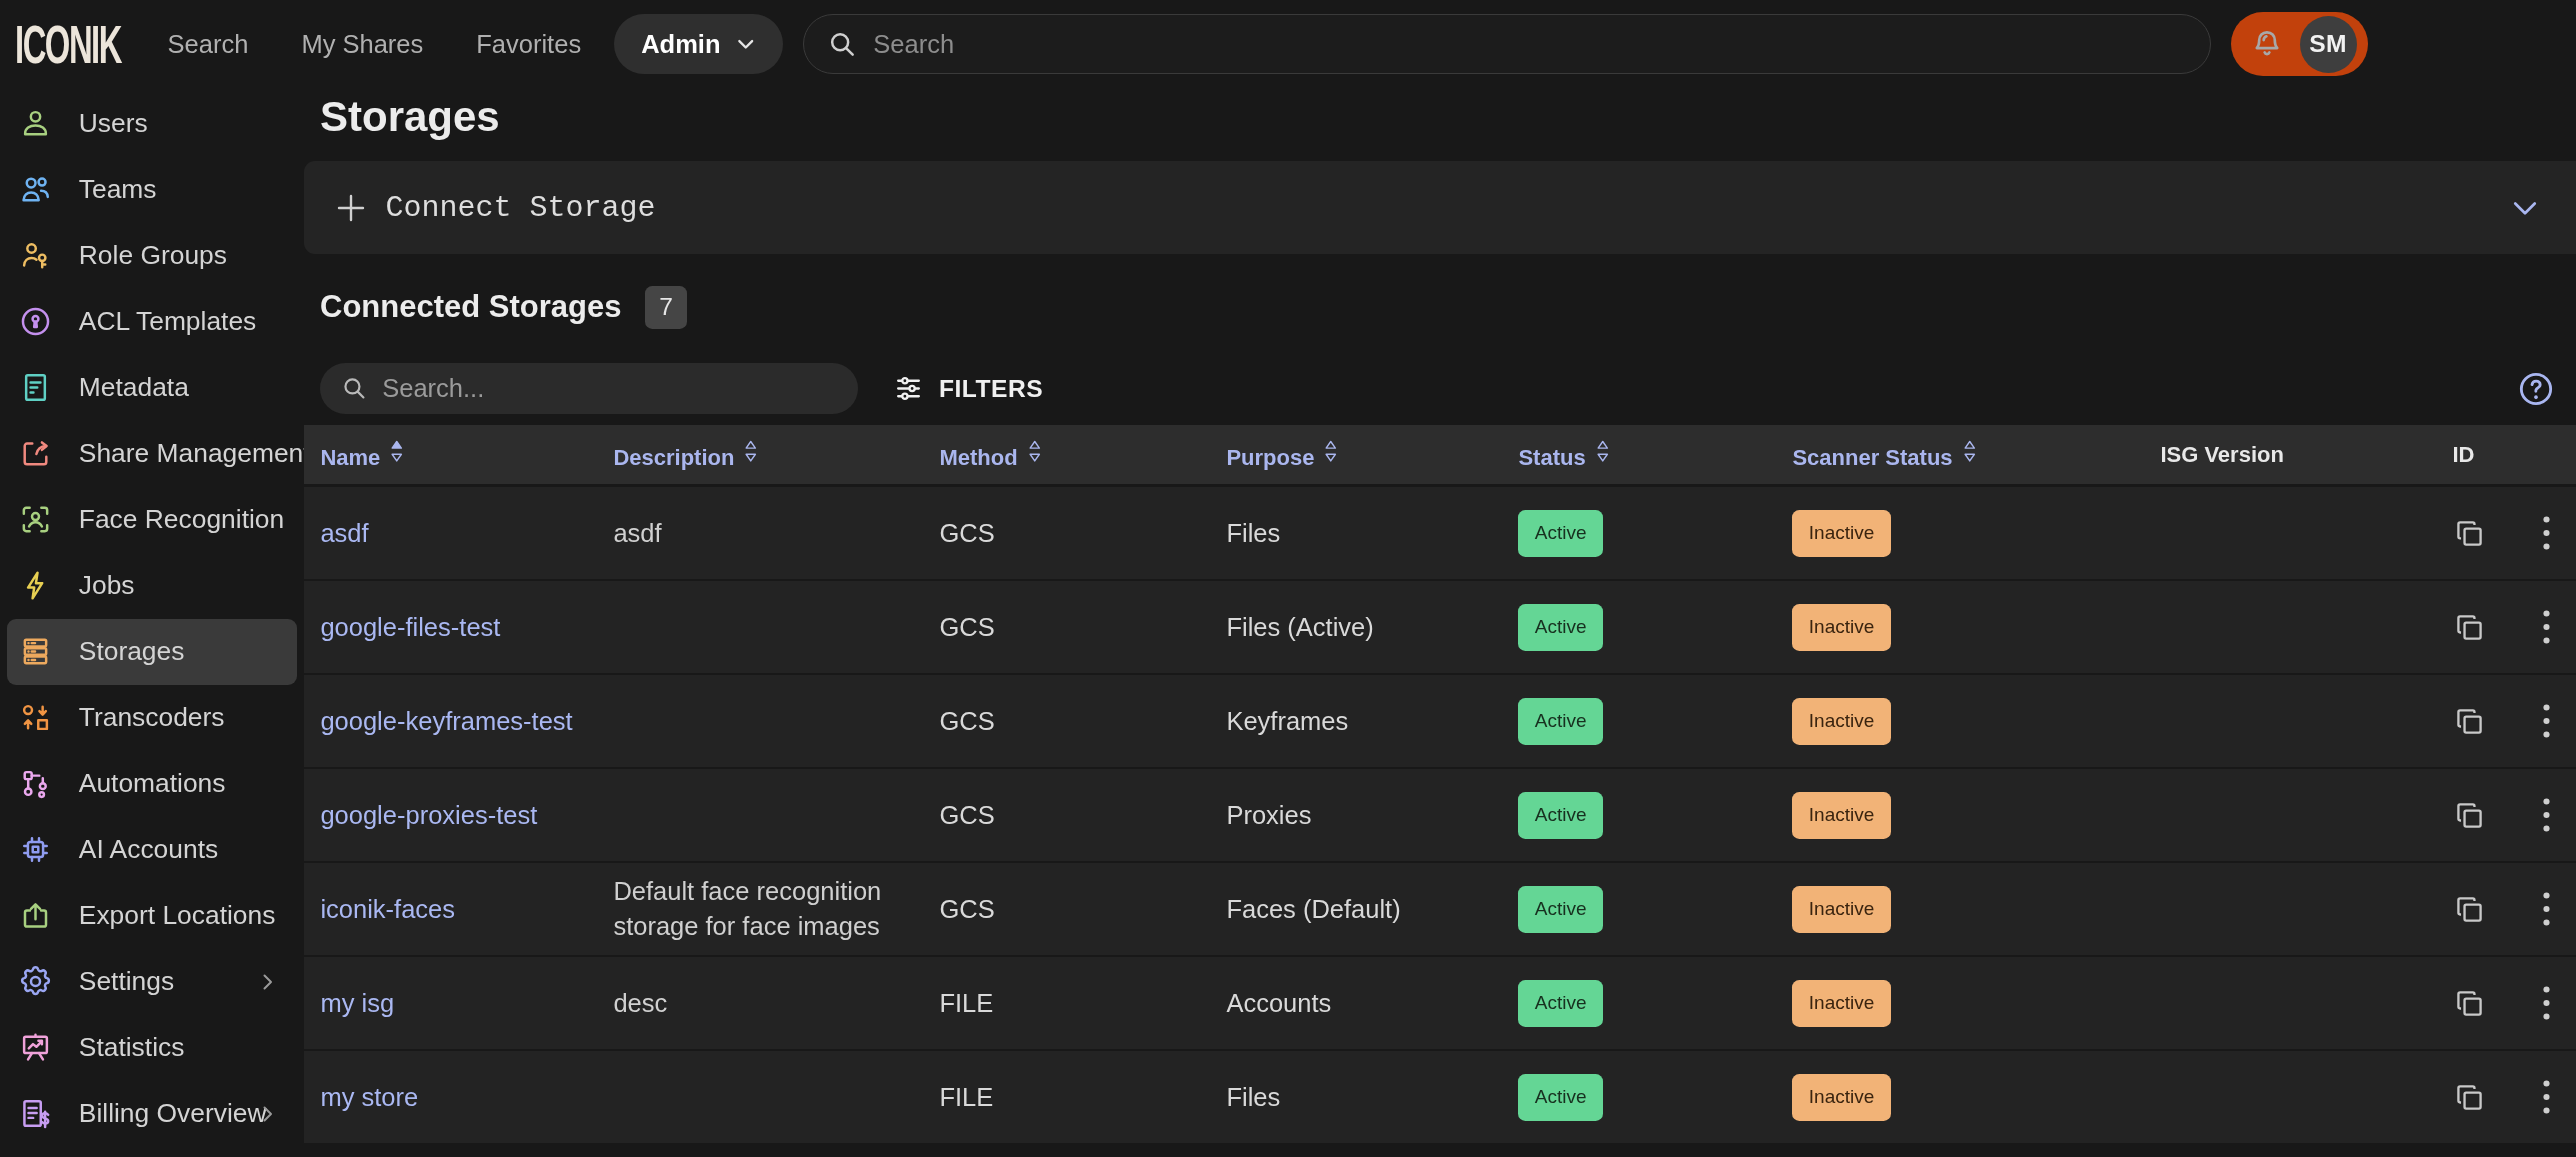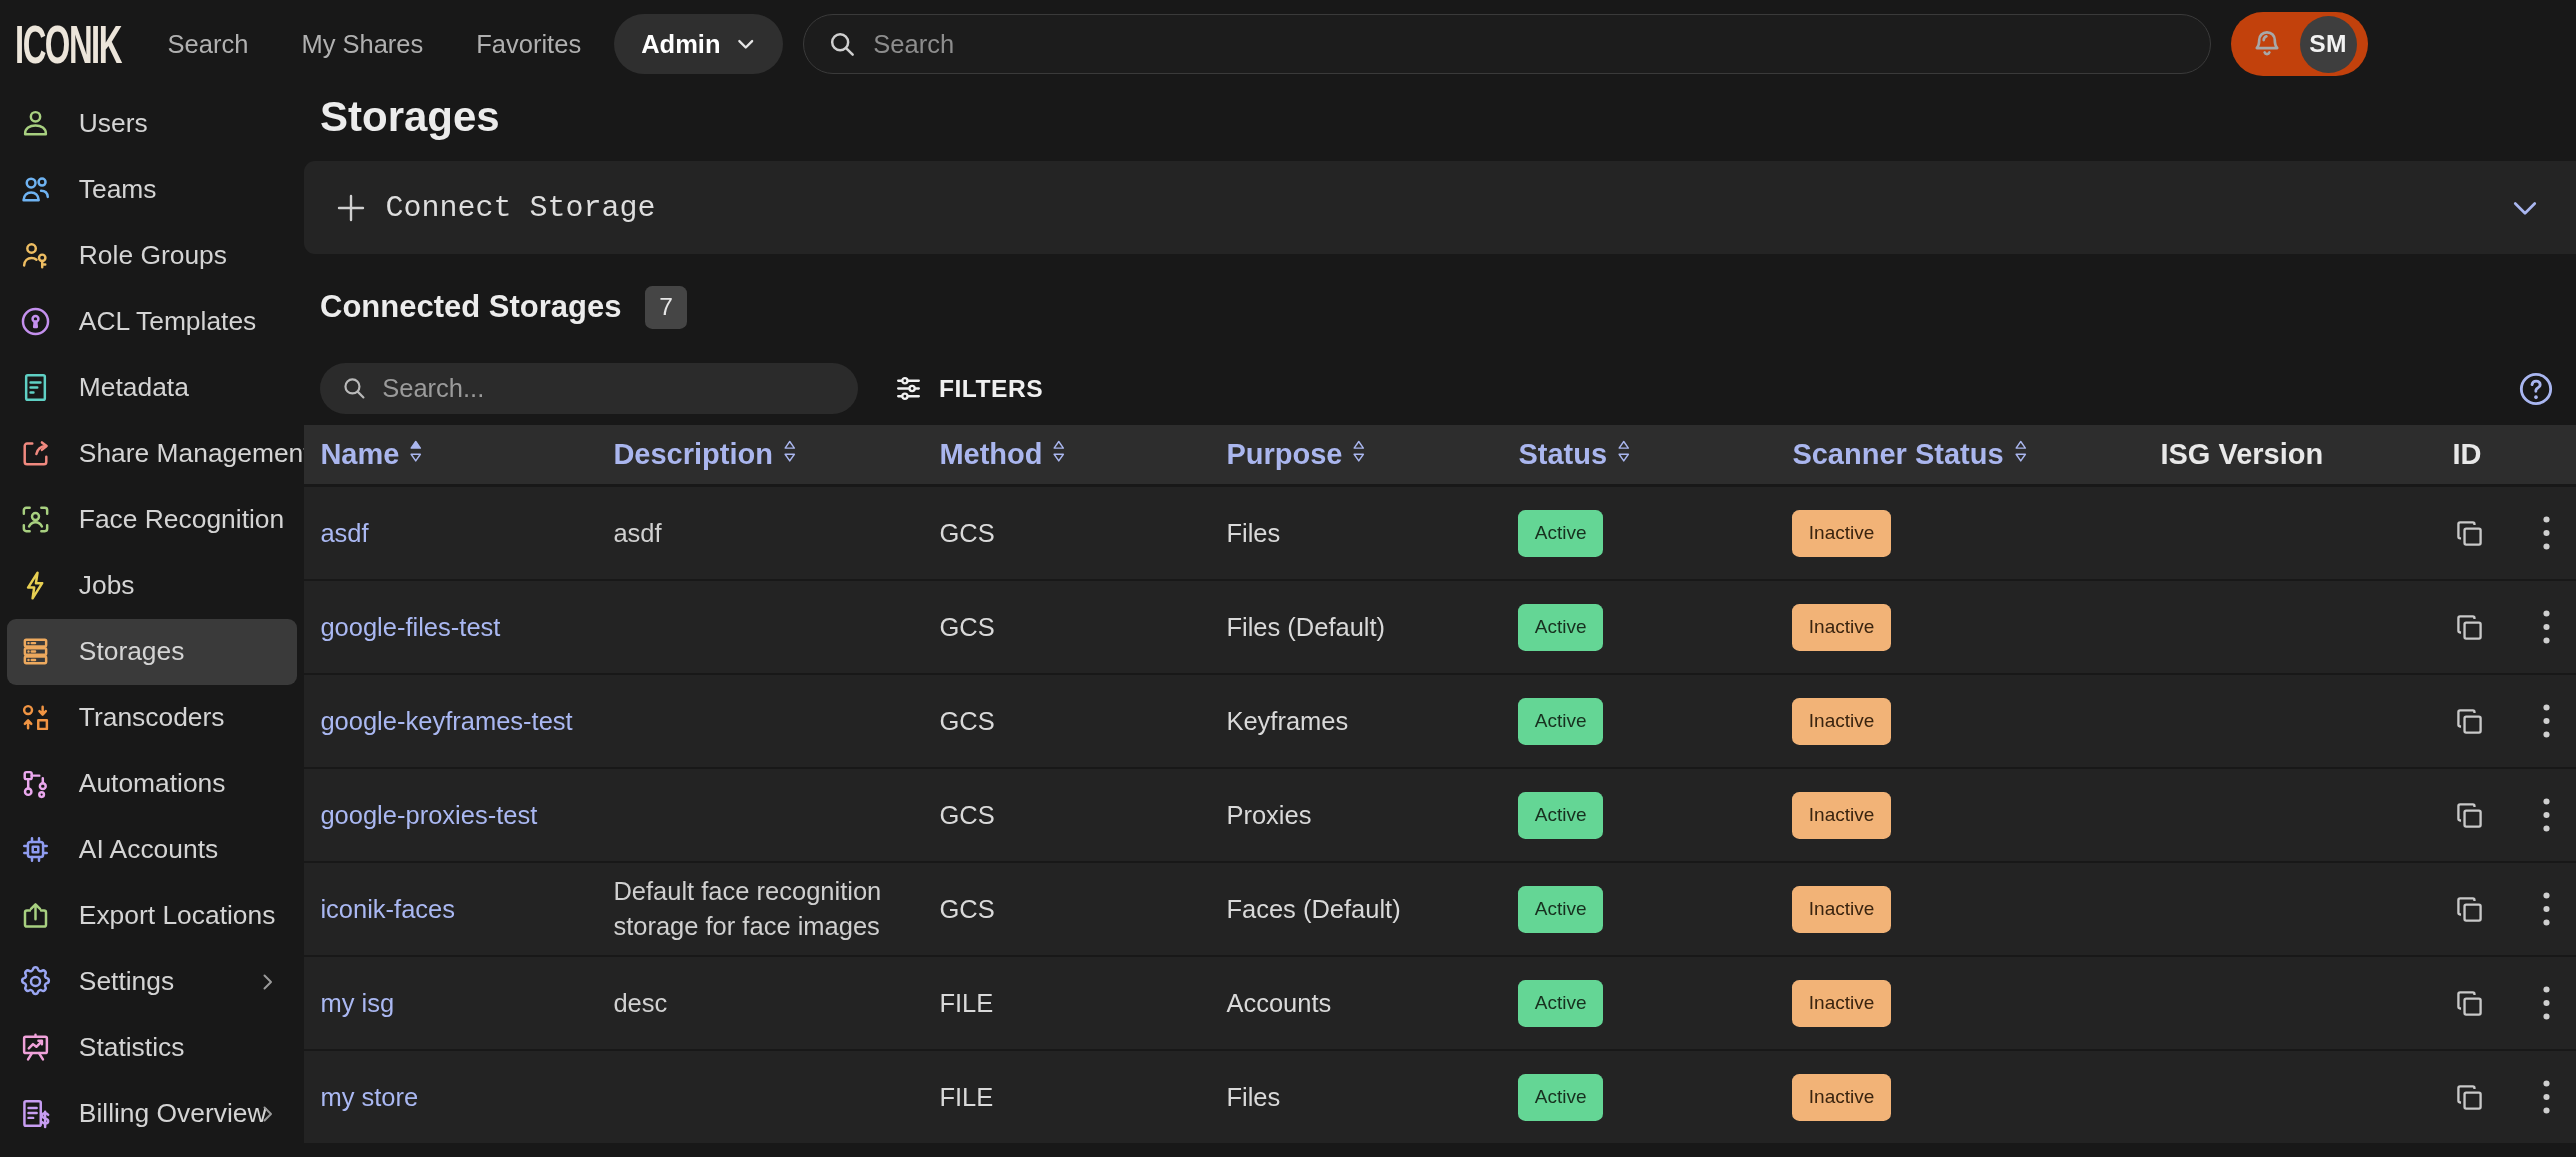--- a/index.html
+++ b/index.html
@@ -66,21 +66,21 @@
   .filters-btn svg { width:31px; height:31px; stroke:#f0f0f0; }
   .help-btn { position:absolute; right:20px; top:5.5px; width:40px; height:40px; background:none; border:none;
     color:#a9b6f0; cursor:pointer; padding:0; }
   .help-btn svg { width:40px; height:40px; stroke:#a9b6f0; }
 
   
   .table { position:absolute; left:304px; right:0; top:425px; }
   .thead, .tr { display:grid; grid-template-columns:293px 326px 287px 292px 274px 368px 292px 64px 1fr;
     padding-left:16.4px; align-items:center; }
   .thead { height:62px; background:#2d2d2d; border-bottom:3.6px solid #181818; }
-  .th { display:flex; align-items:center; gap:9px; font-size:29px; font-weight:700; color:#e8e8e8; }
+  .th { display:flex; align-items:flex-end; gap:9px; font-size:22px; font-weight:700; color:#e8e8e8; }
   .th.sortable { color:#aab6ee; cursor:pointer; }
   .th svg { flex:none; }
   .tr { height:94px; background:#232323; border-bottom:2.7px solid #181818; }
   .td { font-size:25.5px; color:#d9d9d9; padding-right:27px; }
   .td.name a { color:#aab8f2; text-decoration:none; cursor:pointer; }
   .td.desc { color:#d0d0d0; line-height:35px; max-width:314px; }
   .badge { display:inline-flex; align-items:center; height:47px; padding:0 16.4px; border-radius:7.3px;
     font-size:19px; font-weight:500; cursor:default; }
   .icon-btn { background:none; border:none; cursor:pointer; padding:0; display:flex; align-items:center; }
   .copy-btn svg { width:35px; height:35px; stroke:#c9c9c9; }
@@ -437,21 +437,21 @@
               <circle cx="5" cy="20" r="3.4"></circle>
               <circle cx="5" cy="35" r="3.4"></circle>
             </svg>
       </button>
     </div>
   </div>
       <div class="tr">
     <div class="td name"><a>google-files-test</a></div>
     <div class="td desc"></div>
     <div class="td">GCS</div>
-    <div class="td">Files (Default)</div>
+    <div class="td">Files (Active)</div>
     <div class="td"><span class="badge" style="background: rgb(100, 214, 149); color: rgb(23, 48, 31);">Active</span></div>
     <div class="td"><span class="badge" style="background: rgb(242, 179, 119); color: rgb(58, 36, 15);">Inactive</span></div>
     <div class="td"></div>
     <div class="td">
       <button class="icon-btn copy-btn">
         <svg viewBox="0 0 24 24" fill="none" stroke="currentColor" stroke-width="1.6" stroke-linejoin="round">
               <path d="M6.2 15.4h-.7a1.1 1.1 0 0 1-1.1-1.1V5.5a1.1 1.1 0 0 1 1.1-1.1h8.8a1.1 1.1 0 0 1 1.1 1.1v.7"></path>
               <rect x="8.6" y="8.6" width="11" height="11" rx="1.1"></rect>
             </svg>
       </button>

